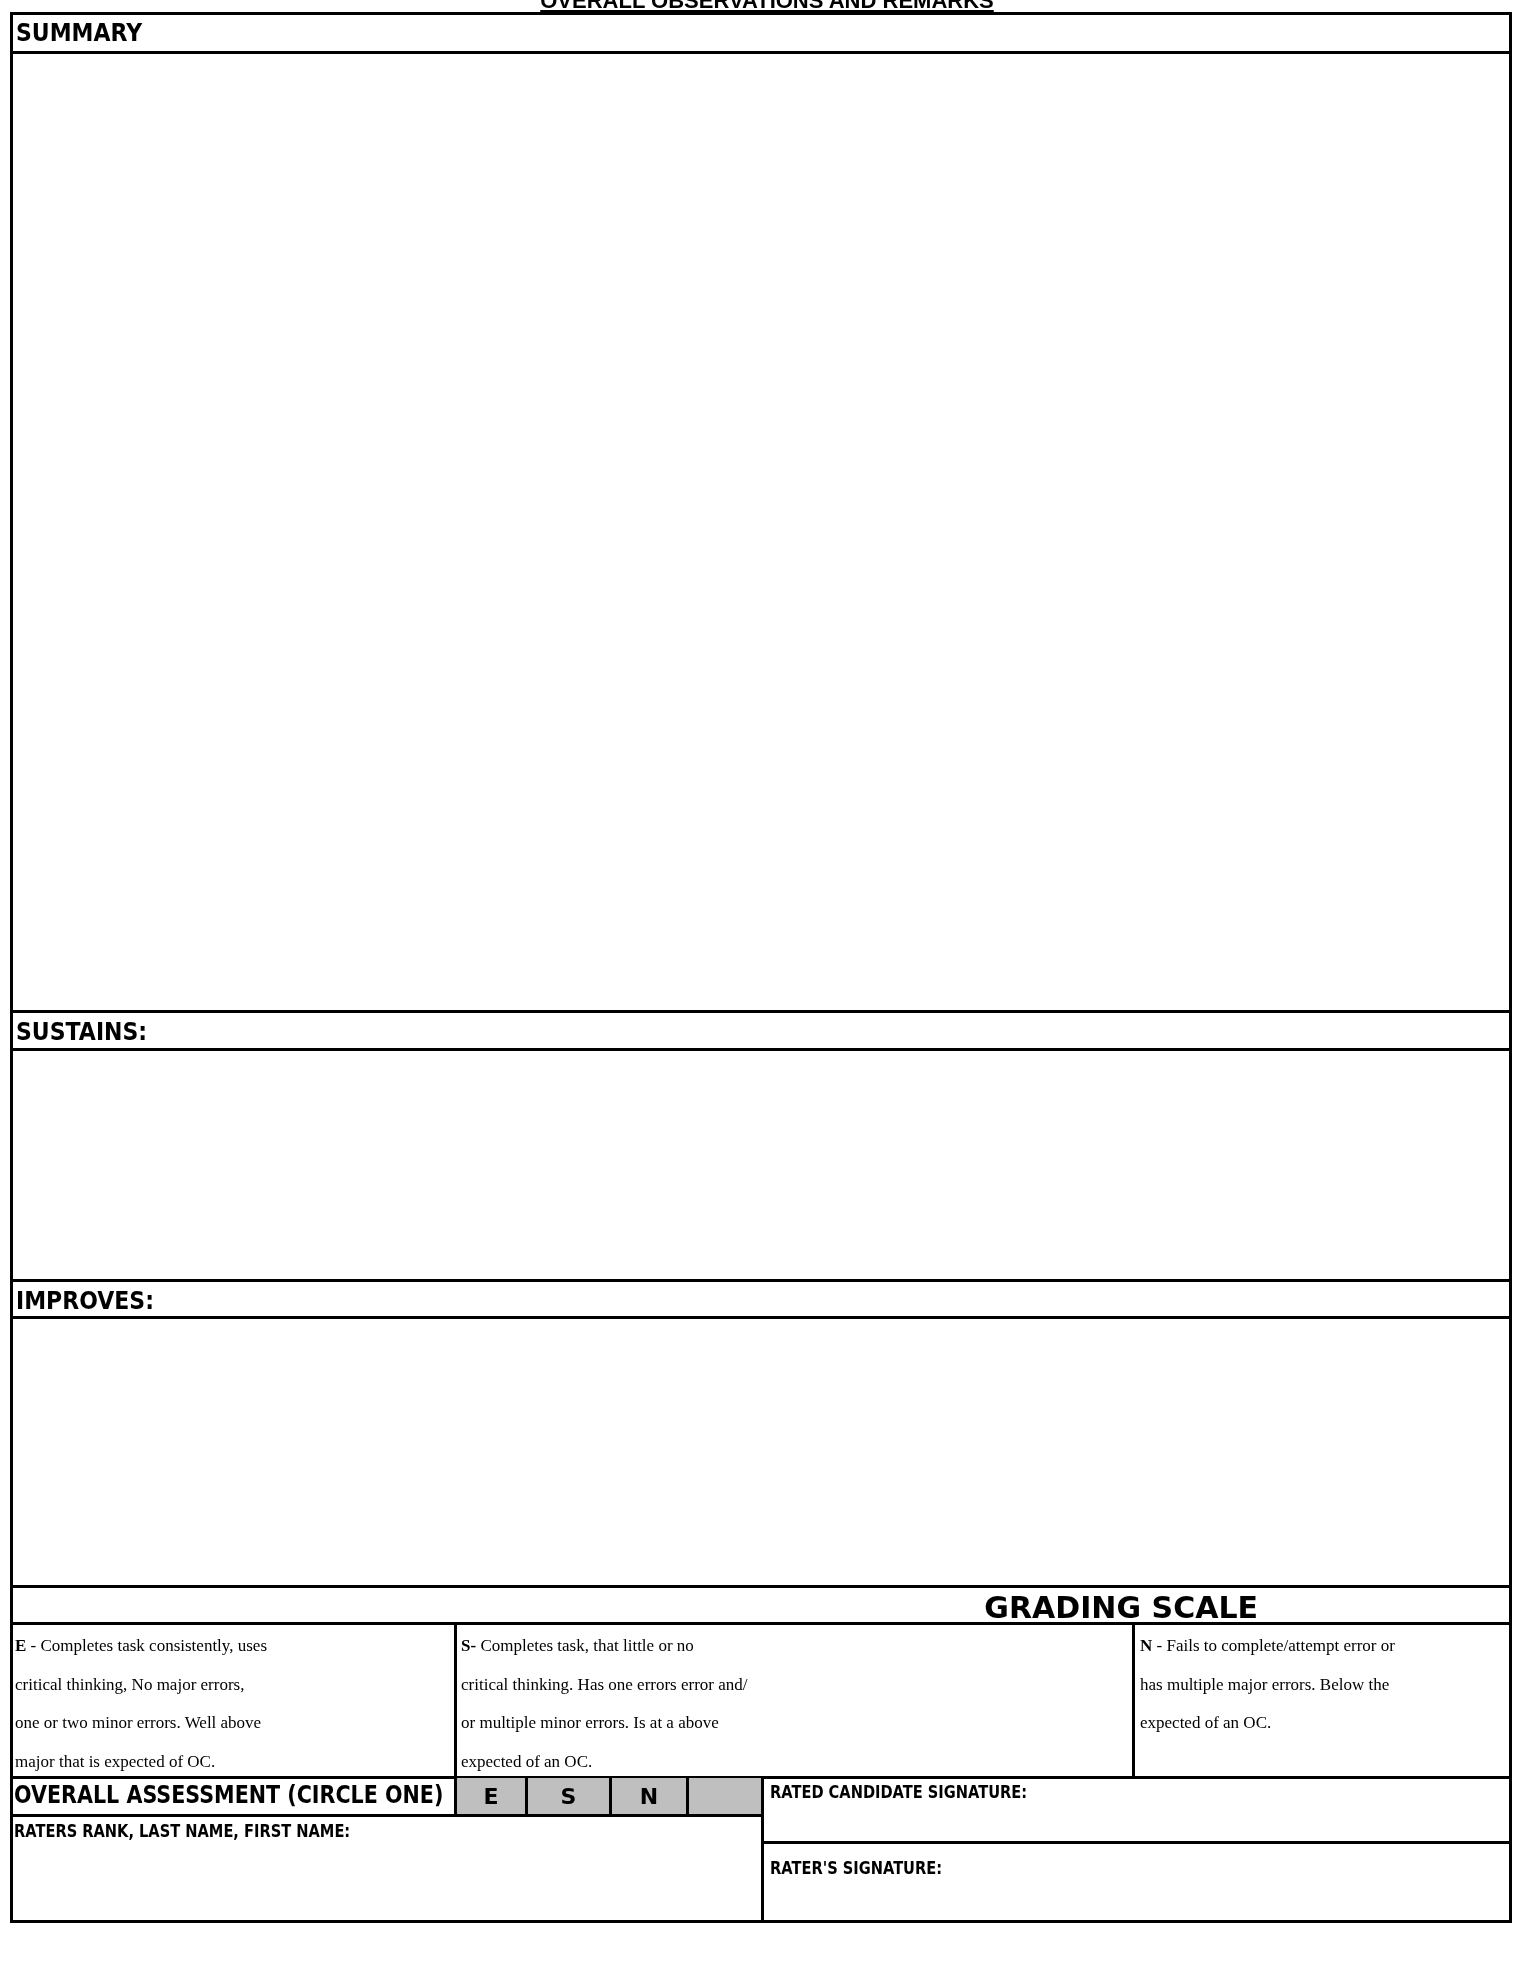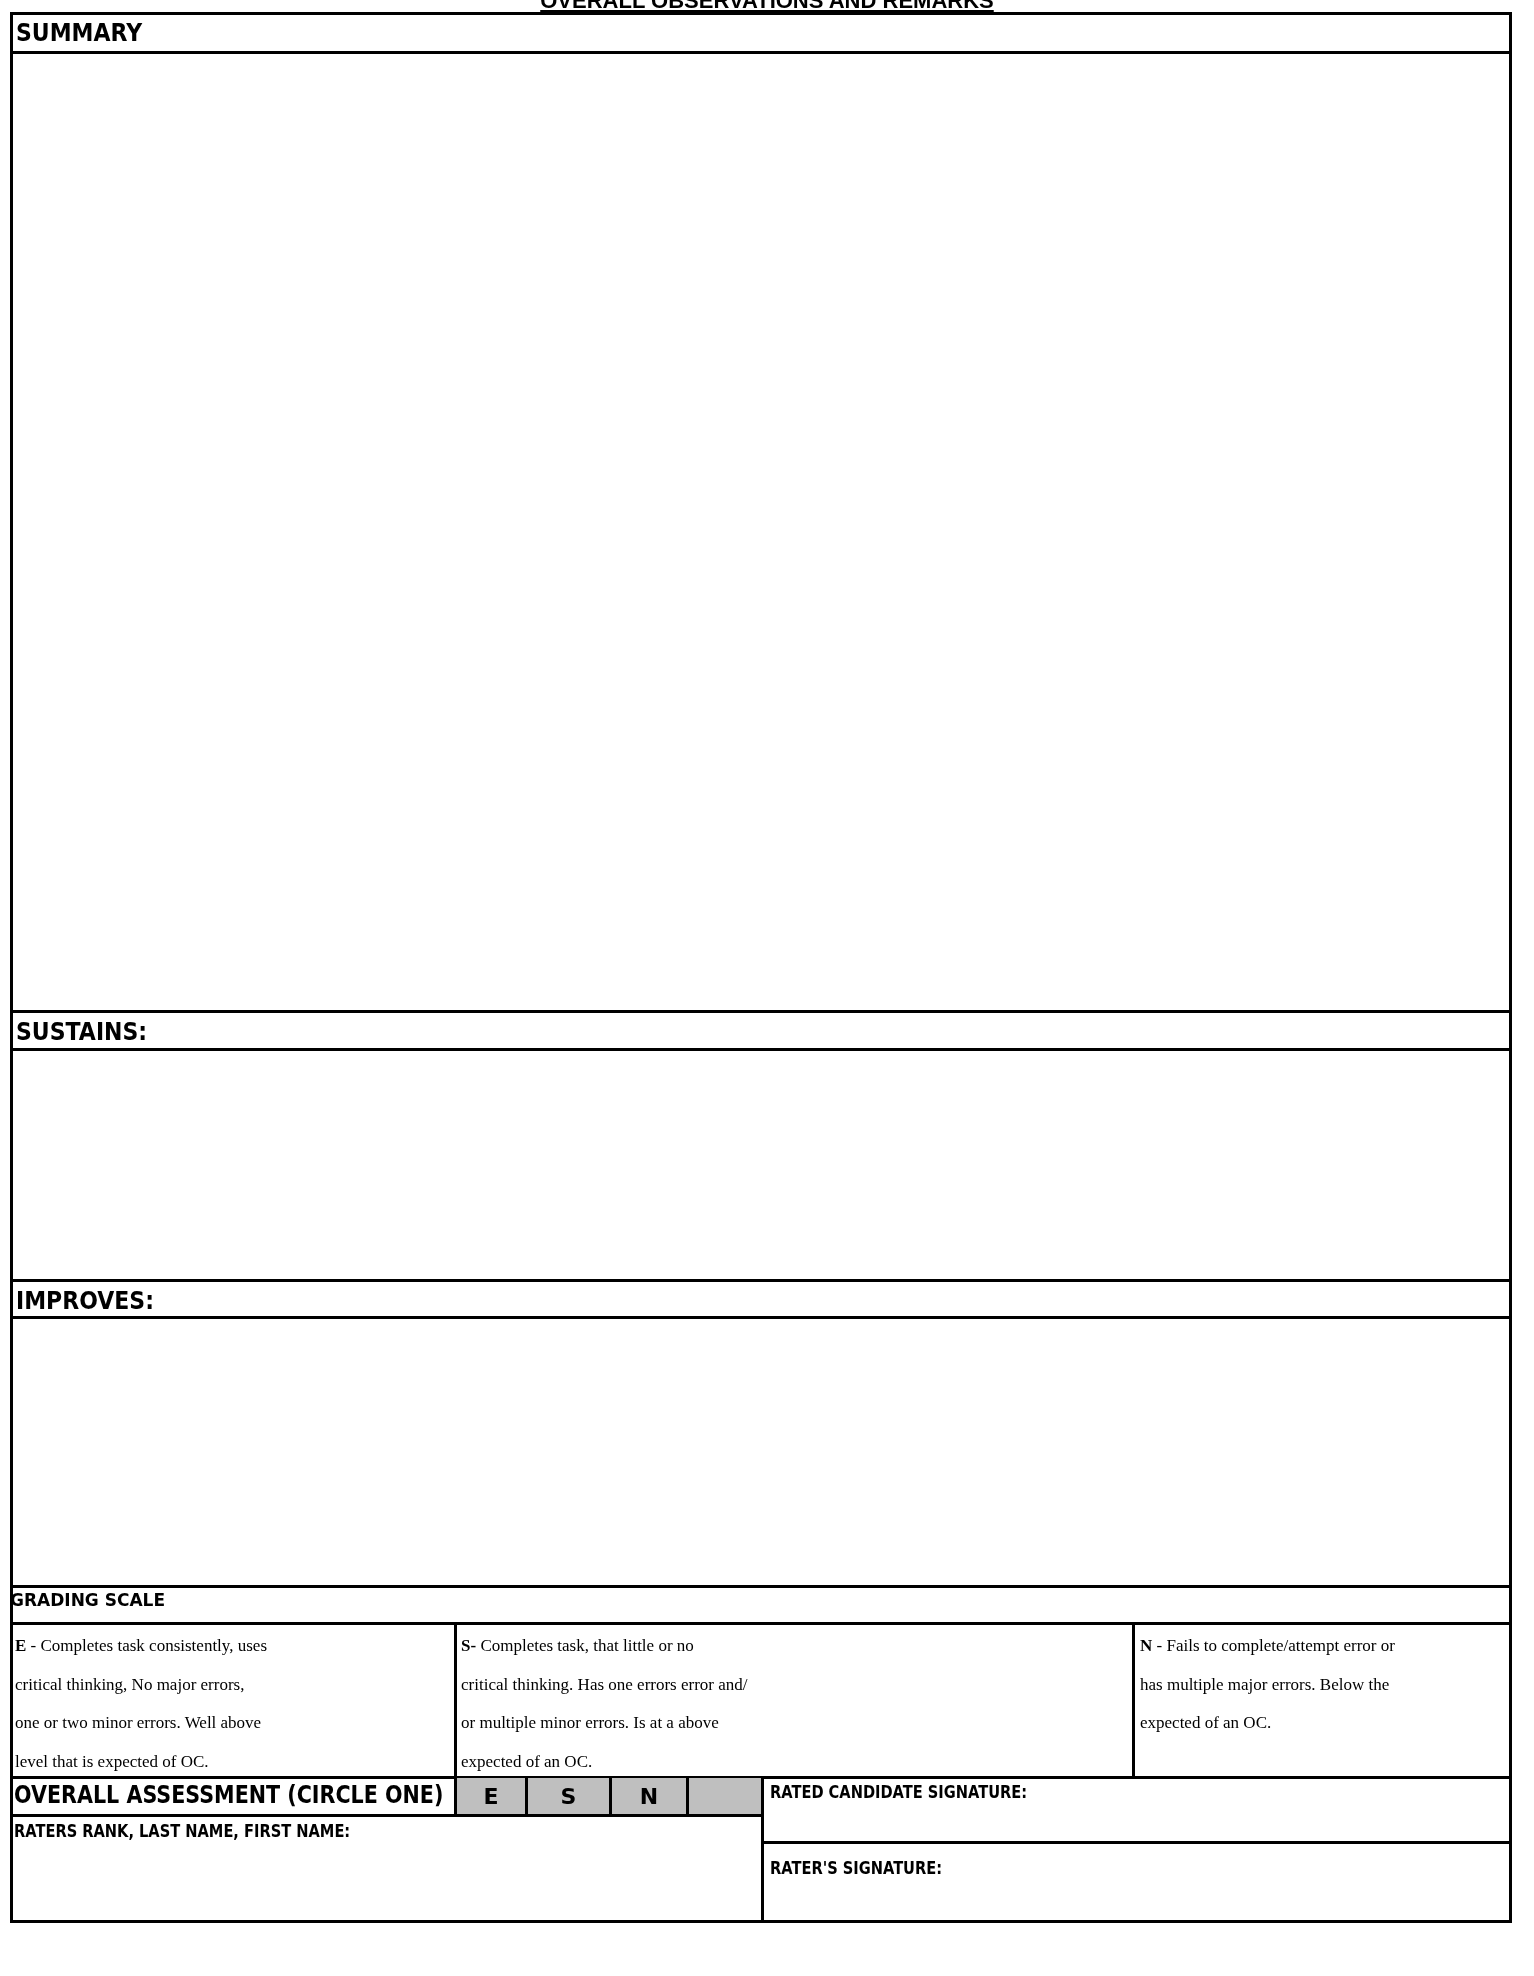--- a/index.html
+++ b/index.html
@@ -21,22 +21,22 @@
   .section-label {
     position: absolute; left: 16px; font-weight: bold; font-size: 25px; line-height: 1;
     font-family: "DejaVu Sans", sans-serif; transform: scaleX(0.88); transform-origin: left center;
   }
   .textarea {
     position: absolute; left: 13px; width: 1496px; border: none; outline: none; resize: none;
     background: transparent; font-family: "Liberation Sans", sans-serif; font-size: 16px; padding: 6px;
     box-sizing: border-box;
   }
   .grading-title {
-    position: absolute; left: 10px; width: 1248px; top: 1590px; text-align: left;
-    font-weight: bold; font-size: 17px; font-family: "DejaVu Sans", sans-serif;
+    position: absolute; left: 10px; width: 1248px; top: 1590px; text-align: right;
+    font-weight: bold; font-size: 30px; font-family: "DejaVu Sans", sans-serif;
   }
   .grade-desc {
     position: absolute; top: 1627px; font-size: 17px; line-height: 38.5px;
     font-family: Liberation Serif, serif; white-space: nowrap;
   }
   .grade-desc b { font-weight: bold; }
   .overall-label {
     position: absolute; left: 14px; top: 1781px; font-weight: bold; font-size: 24px;
     font-family: "DejaVu Sans", sans-serif; transform: scaleX(0.86); transform-origin: left center; white-space: nowrap;
   }
@@ -73,21 +73,21 @@
 <textarea class="textarea" style="top: 1320px; height: 264px;"></textarea>
 <div class="hline" style="top:1585px;height:3px;"></div>
 
 <div class="grading-title">GRADING SCALE</div>
 <div class="hline" style="top:1622px;height:3px;"></div>
 
 <div class="grade-desc" style="left:15px;">
   <div><b>E</b><span> - </span><span>Completes task consistently, uses</span></div>
   <div>critical thinking, No major errors,</div>
   <div>one or two minor errors. Well above</div>
-  <div>level that is expected of OC.</div>
+  <div>major that is expected of OC.</div>
 </div>
 <div class="vline" style="left:454px;top:1624px;height:154px;"></div>
 
 <div class="grade-desc" style="left:461px;">
   <div><b>S-</b><span> </span><span>Completes task, that little or no</span></div>
   <div>critical thinking. Has one errors error and/</div>
   <div>or multiple minor errors.  Is at a above</div>
   <div>expected of an OC.</div>
 </div>
 <div class="vline" style="left:1132px;top:1624px;height:154px;"></div>

